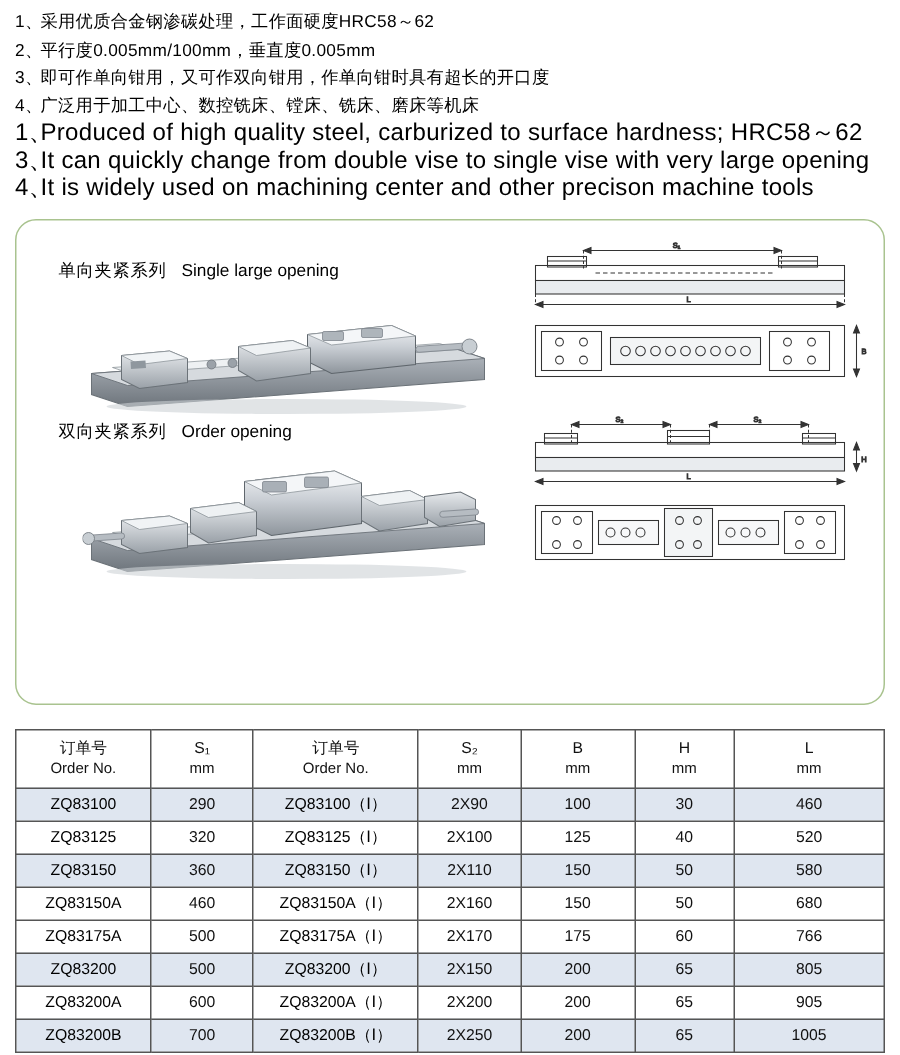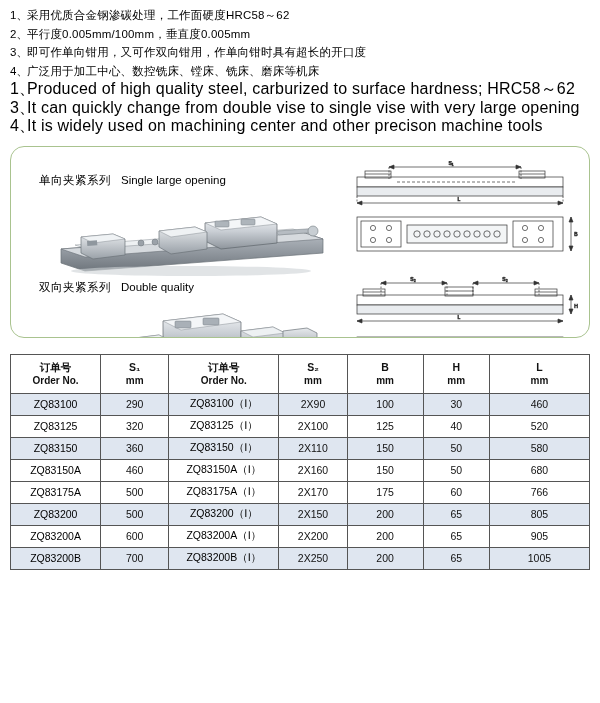--- a/index.html
+++ b/index.html
@@ -30,21 +30,21 @@
     width: 17px;
   }
   .spec-line.en {
     font-size: 16px;
   }
 
   
   .panel {
     position: relative;
     margin: 8px 10px 16px 10px;
-    height: 192px;
+    height: 324px;
     border: 1px solid #a9c38f;
     border-radius: 14px;
     background: #ffffff;
     box-sizing: border-box;
     overflow: hidden;
     text-decoration: underline;
   }
   .panel-label {
     position: absolute;
     font-size: 11.5px;
@@ -78,21 +78,21 @@
   table.spec th, table.spec td {
     border: 1px solid #555555;
     text-align: center;
     font-size: 10.5px;
     height: 21px;
     padding: 0;
     color: #111111;
   }
   table.spec thead th {
     height: 38px;
-    font-weight: bold;
+    font-weight: normal;
     background: #ffffff;
     line-height: 13px;
   }
   table.spec thead th .hdr-main { display: block; font-size: 10.5px; }
   table.spec thead th .hdr-sub  { display: block; font-size: 10px; }
   table.spec tbody tr.alt td {
     background: #dfe6f0;
     text-align: center;
   }
   table.spec tbody td.code {
@@ -133,21 +133,21 @@
   </div>
 </div>
 
 <div class="panel">
 
   <div class="panel-label label-single">
     <span class="cn">单向夹紧系列</span><span class="en">Single  large  opening</span>
   </div>
 
   <div class="panel-label label-double">
-    <span class="cn">双向夹紧系列</span><span class="en">Double  quality</span>
+    <span class="cn">双向夹紧系列</span><span class="en">Order  opening</span>
   </div>
 
   <svg class="vise" style="left:44px; top:44px;" width="270" height="86" viewBox="0 0 270 86">
     <defs>
       <linearGradient id="gSteel" x1="0" y1="0" x2="0" y2="1">
         <stop offset="0%" stop-color="#f2f4f6"></stop>
         <stop offset="45%" stop-color="#c9ced4"></stop>
         <stop offset="100%" stop-color="#8e959c"></stop>
       </linearGradient>
       <linearGradient id="gBase" x1="0" y1="0" x2="0" y2="1">

